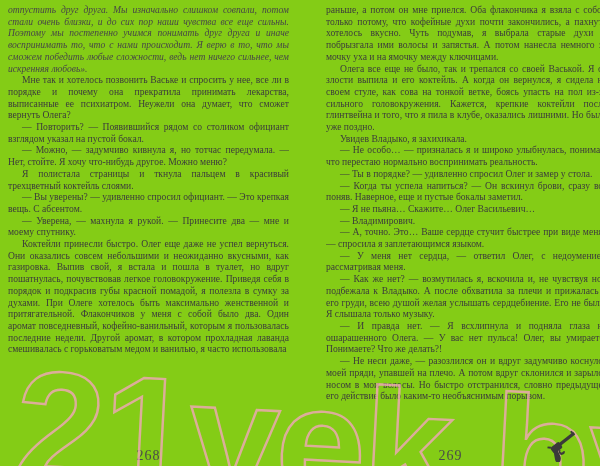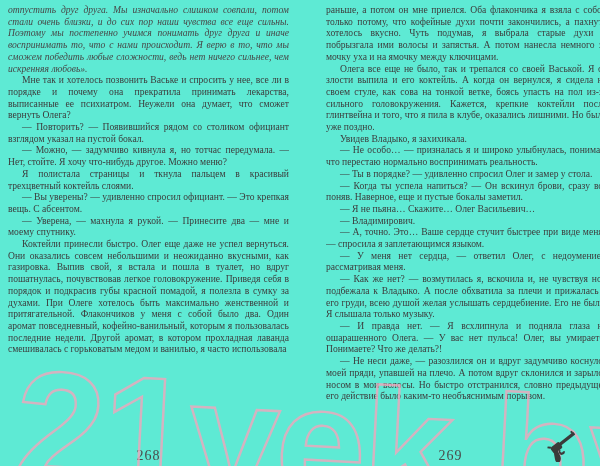--- a/index.html
+++ b/index.html
@@ -1,19 +1,19 @@
 <!DOCTYPE html>
 <html lang="ru"><head>
 <meta charset="utf-8">
 <style>
   html,body{margin:0;padding:0;background:#ffffff;}
   .spread{
     position:relative;
     width:600px;height:466px;
-    background:#5eead4;
+    background:#84cc16;
     overflow:hidden;
     font-family:"Liberation Serif","DejaVu Serif",serif;
   }
   .page{
     position:absolute;top:4px;width:281px;
   }
   .page-left{left:8px;}
   .page-right{left:310px;margin-left:16px;}
   .text-block{
     height:440px;overflow:hidden;

